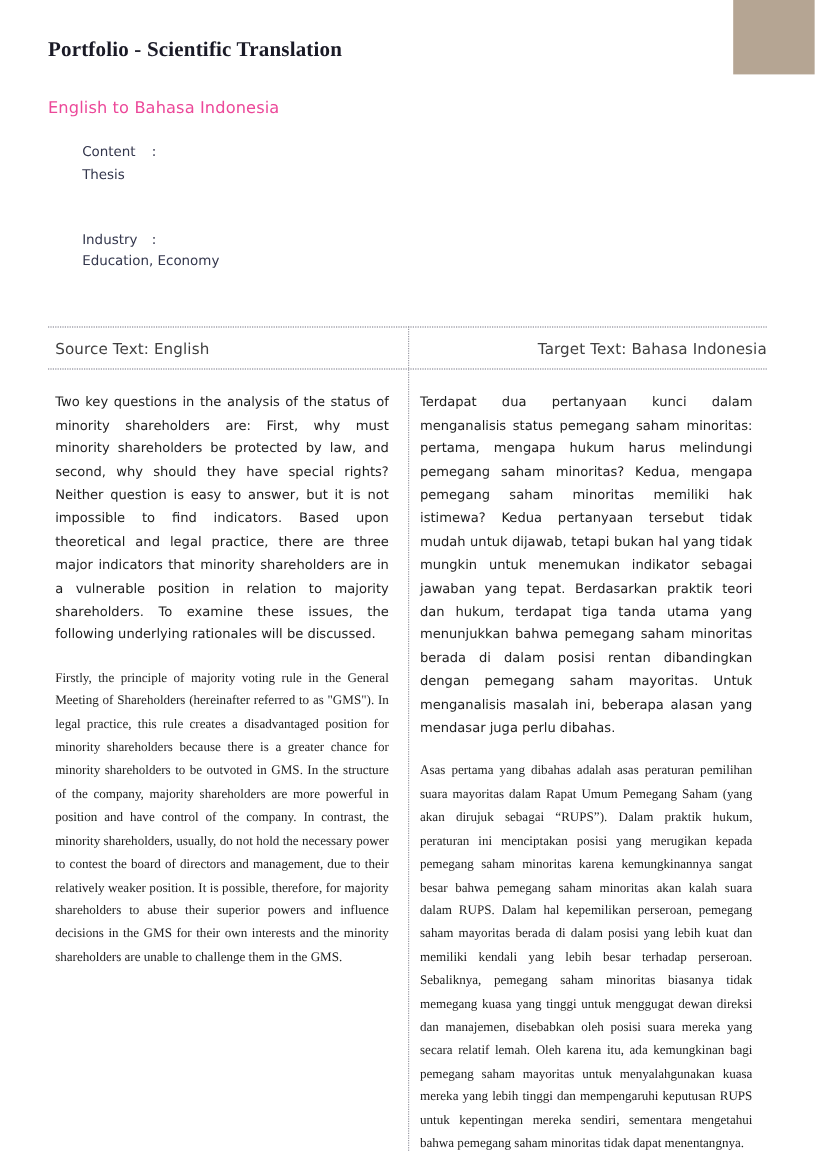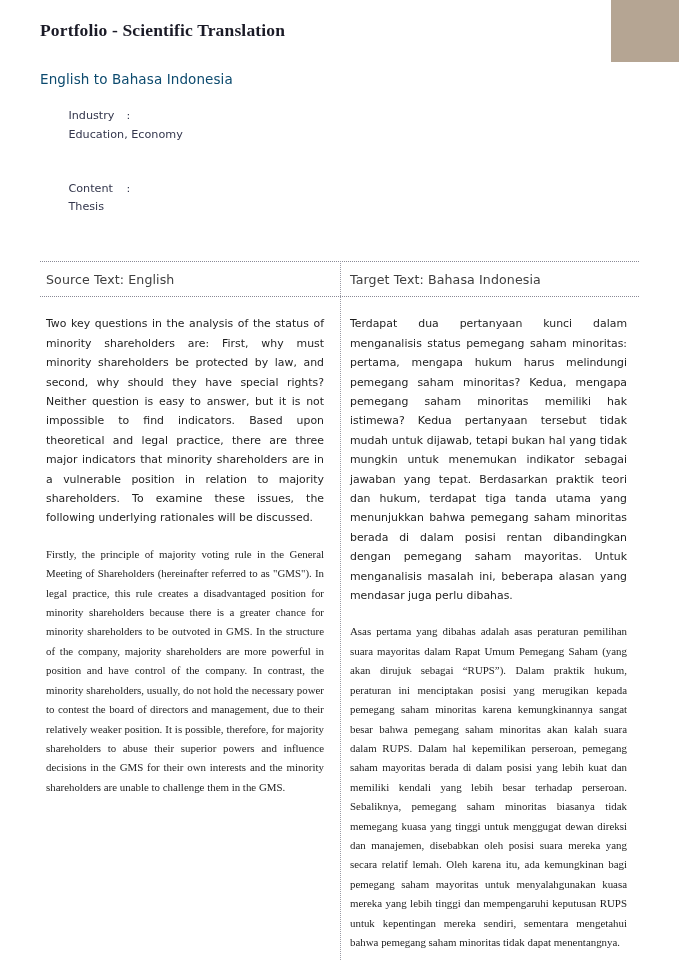--- a/index.html
+++ b/index.html
@@ -35,38 +35,38 @@
 
   .content {
     position: absolute;
     left: 40px;
     top: 0;
     width: 599px;
   }
 
   .doc-title {
     margin: 0;
-    padding-top: 20px;
+    padding-top: 31px;
     font-family: "Liberation Serif", "DejaVu Serif", serif;
     font-size: 17.5px;
     font-weight: bold;
     letter-spacing: 0.15px;
     color: #1a1a26;
     line-height: 1.2;
   }
 
   .meta-block {
     margin-top: 28px;
   }
 
   .lang-pair {
     font-family: "DejaVu Sans", sans-serif;
     font-size: 13.5px;
     font-weight: normal;
-    color: #0c4a6e;
+    color: #ec4899;
     letter-spacing: 0.1px;
     line-height: 1.5;
   }
 
   .meta-row {
     font-family: "DejaVu Sans", sans-serif;
     font-size: 11.2px;
     color: #33364c;
     line-height: 1.62;
     white-space: pre;
@@ -105,20 +105,21 @@
 
   .col-left {
     width: 300px;
     flex: 0 0 300px;
   }
 
   .col-right {
     width: 299px;
     flex: 0 0 299px;
     padding-left: 10px;
+    text-align: right;
   }
 
   .body-row {
     display: flex;
     width: 100%;
     padding-top: 17px;
   }
 
   .body-cell {
     box-sizing: border-box;
@@ -169,27 +170,27 @@
   <div class="accent-block"></div>
 
   <div class="content">
 
     <h1 class="doc-title">Portfolio - Scientific Translation</h1>
 
     <div class="meta-block">
       <div class="lang-pair">English to Bahasa Indonesia</div>
 
       <div class="meta-row">
+        <span class="meta-label">Content</span><span>:</span>
+        <span>Thesis</span>
+      </div>
+
+      <div class="meta-row">
         <span class="meta-label">Industry</span><span>:</span>
         <span>Education, Economy</span>
-      </div>
-
-      <div class="meta-row">
-        <span class="meta-label">Content</span><span>:</span>
-        <span>Thesis</span>
       </div>
     </div>
 
     <div class="table">
 
       <div class="v-divider"></div>
 
       <div class="rule"></div>
 
       <div class="head-row">

